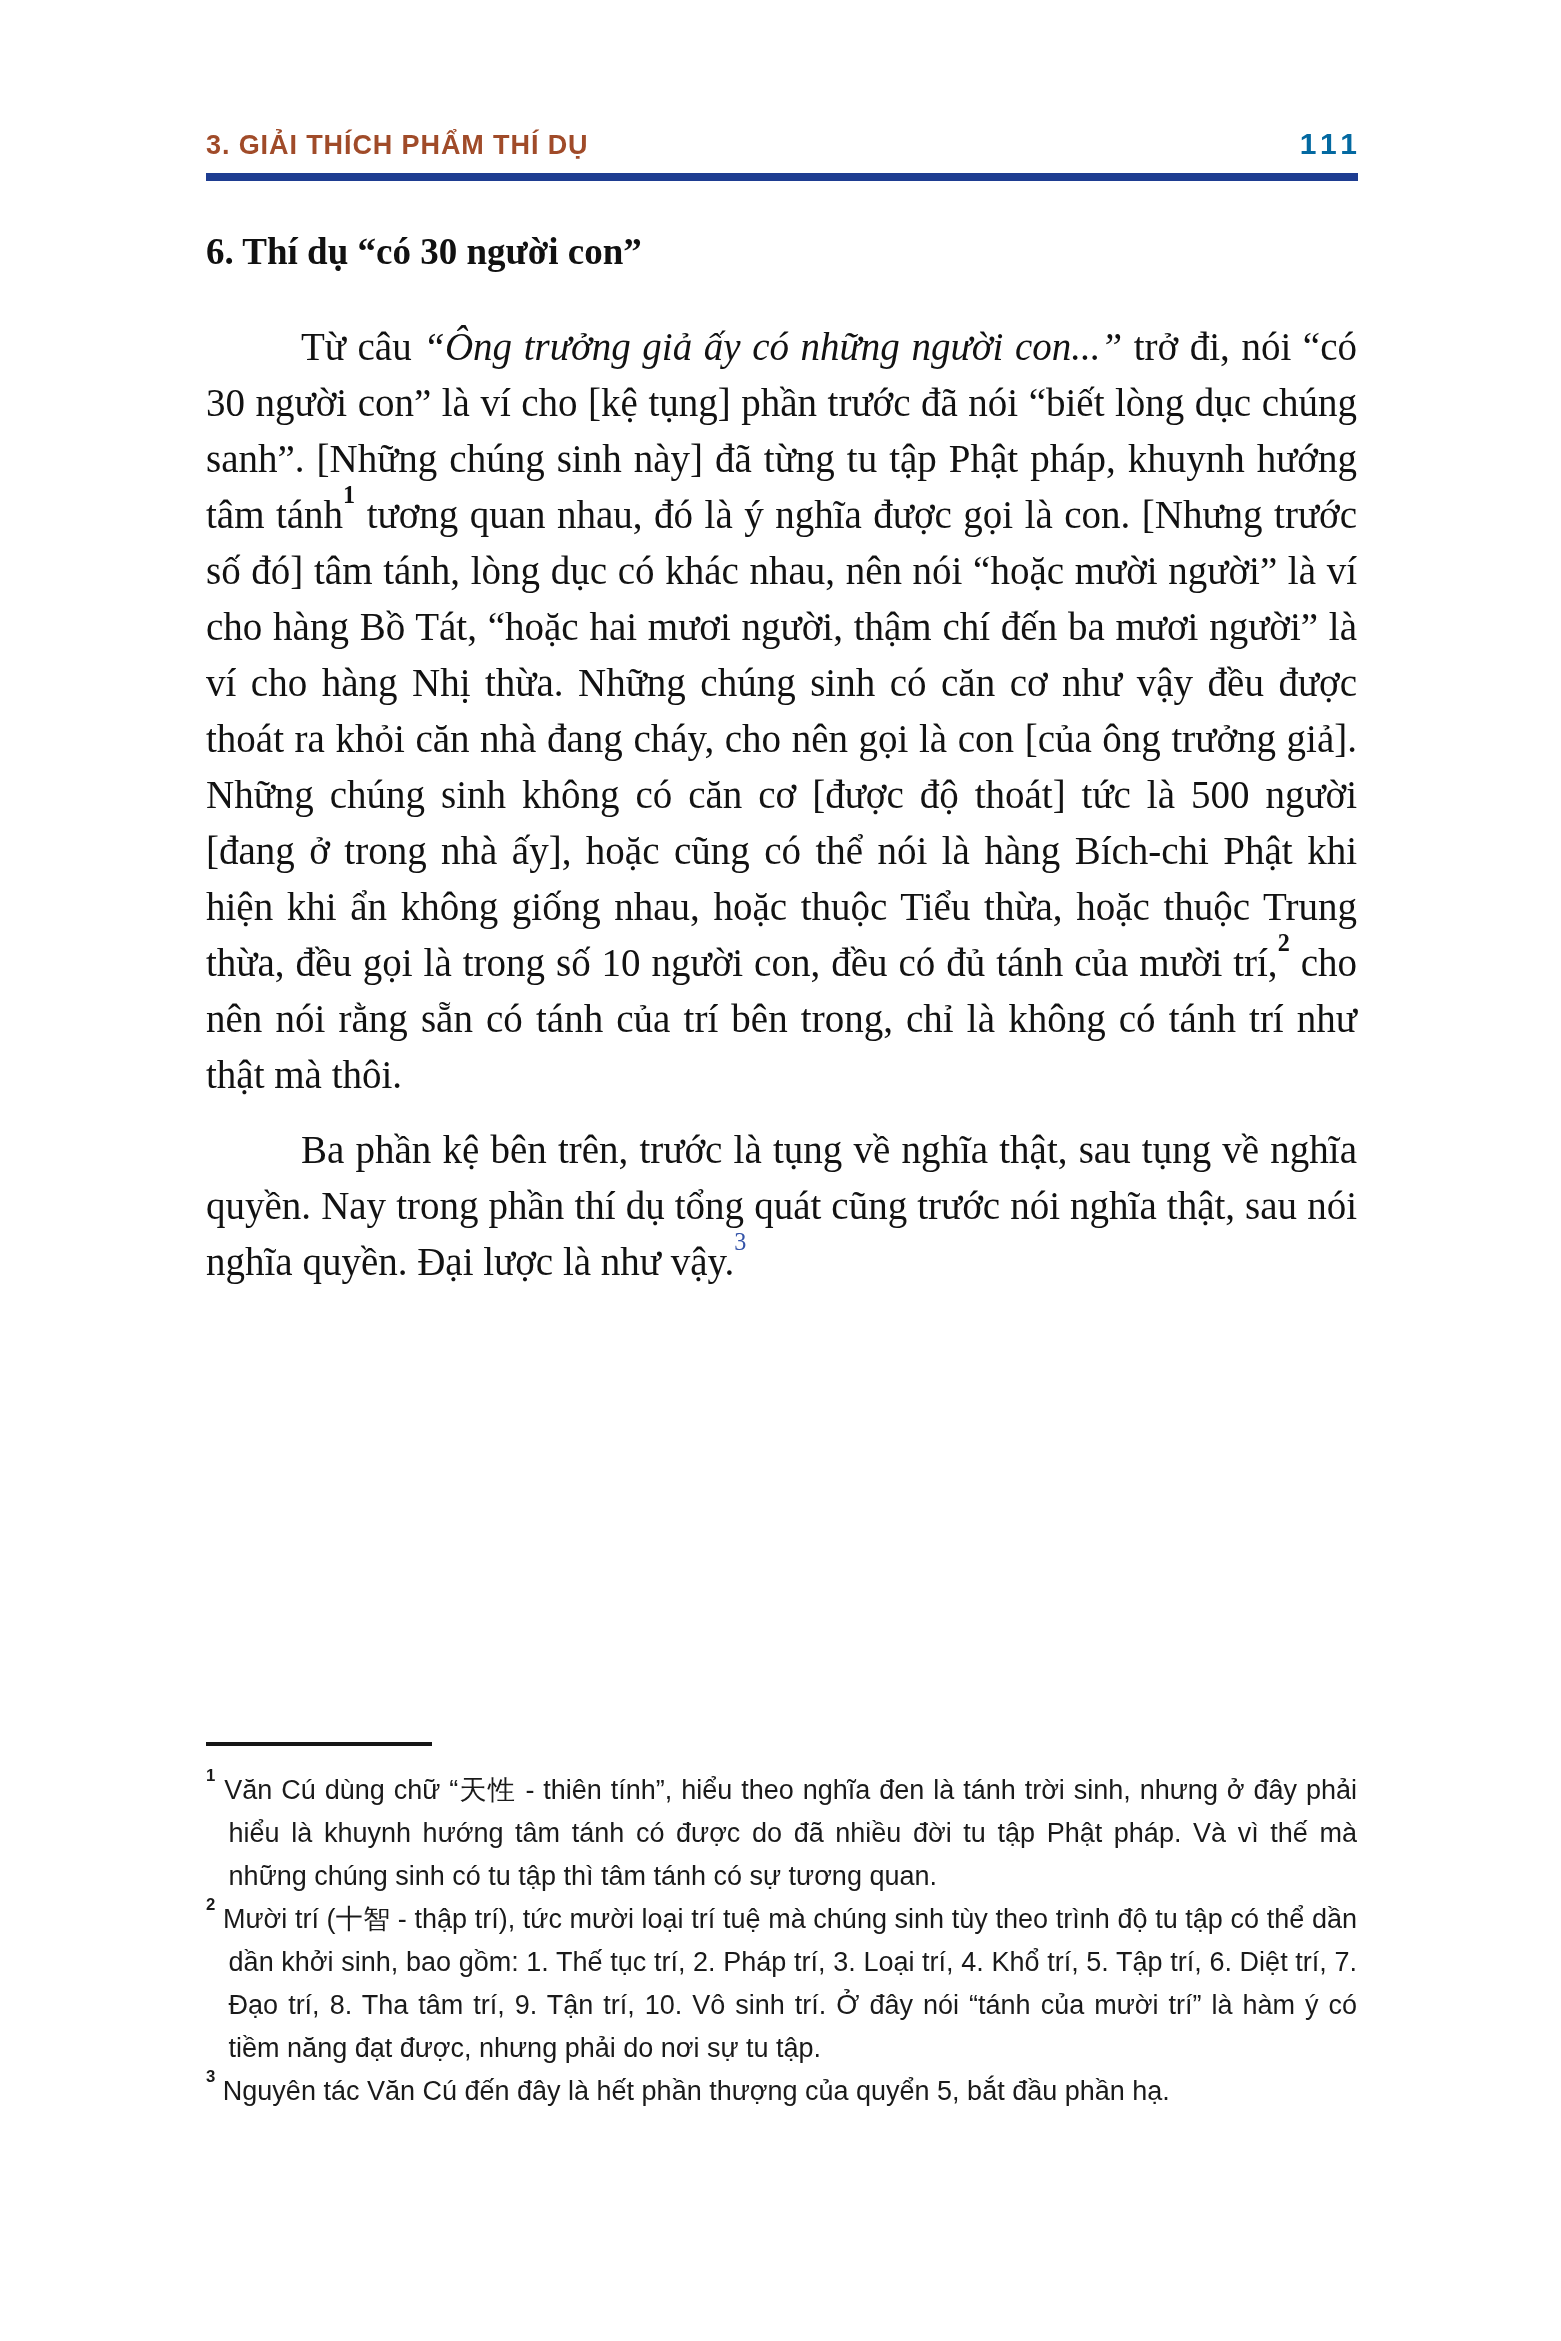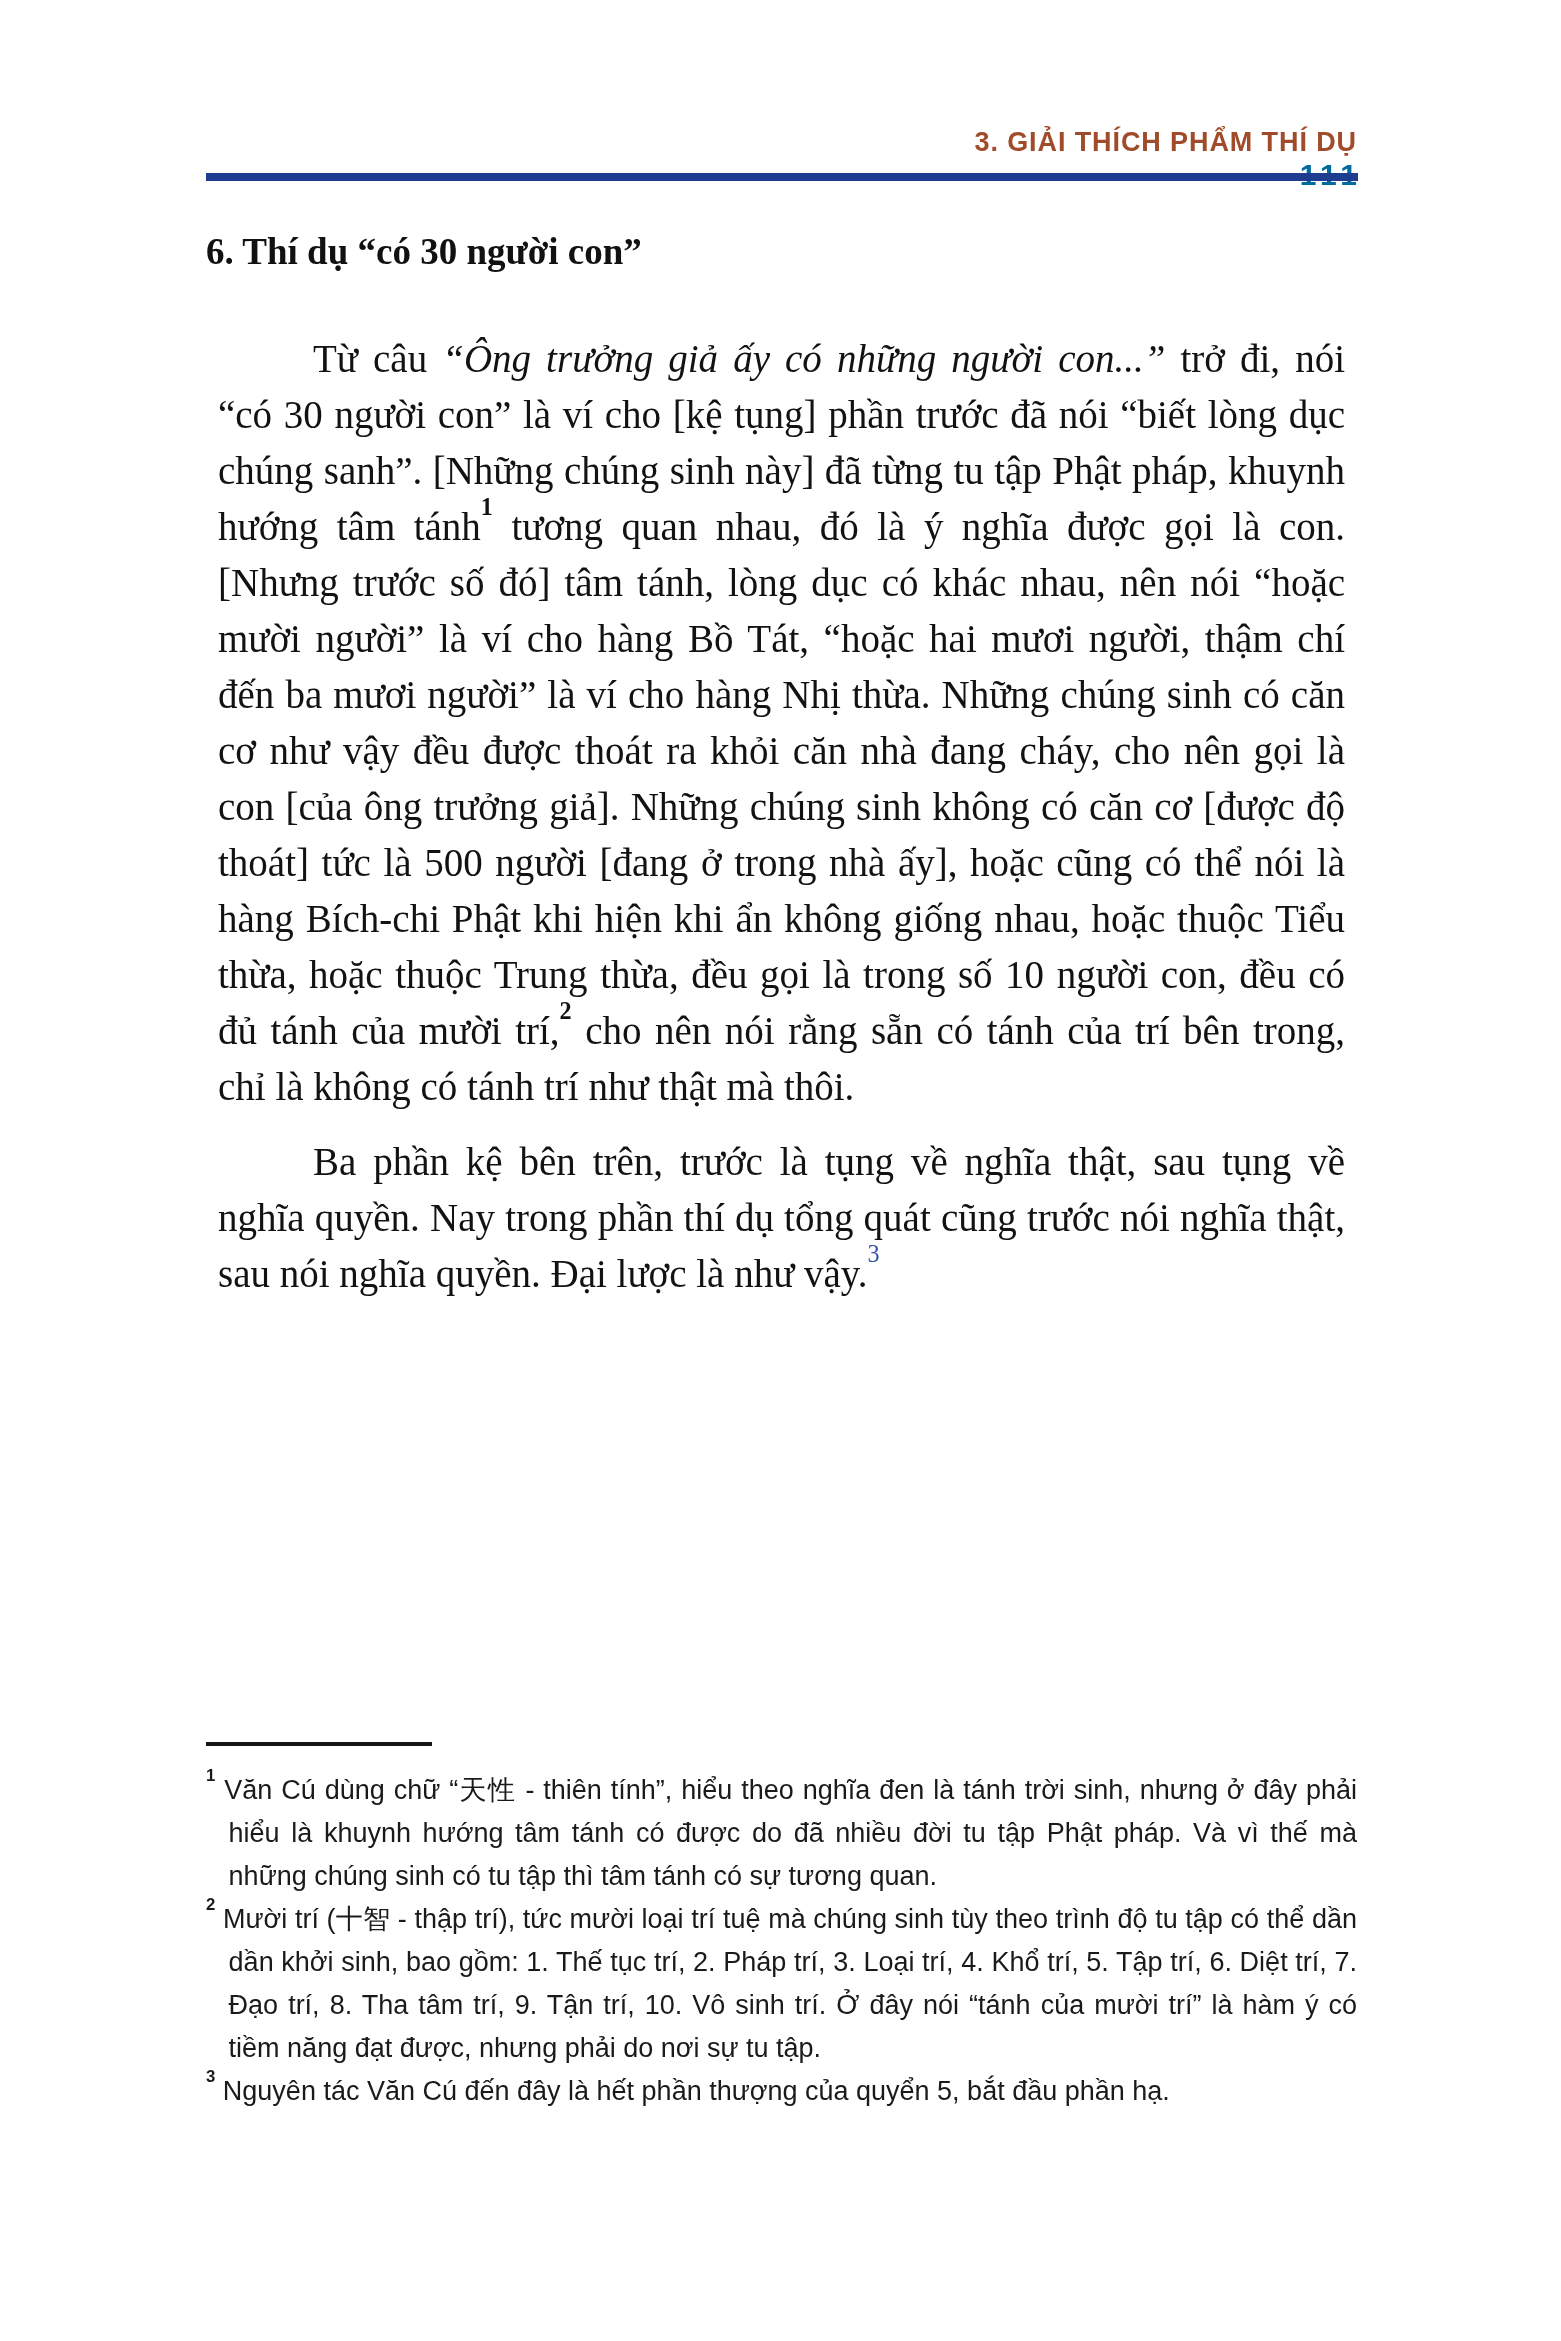--- a/index.html
+++ b/index.html
@@ -19,21 +19,20 @@
 
   
   .running-head {
     position: absolute;
     left: 206px;
     top: 127px;
     width: 1151px;
     display: flex;
     justify-content: space-between;
     align-items: flex-end;
-    flex-direction: column;
   }
   .rh-title {
     font-family: "Liberation Sans", sans-serif;
     font-weight: bold;
     font-size: 27px;
     letter-spacing: 0.9px;
     color: #a04b29;
   }
   .rh-page {
     font-family: "Liberation Sans", sans-serif;
@@ -67,21 +66,21 @@
   }
 
   
   .body-text {
     position: absolute;
     left: 206px;
     top: 319px;
     width: 1151px;
   }
   .para {
-    margin: 12px;
+    margin: 0;
     font-size: 39px;
     line-height: 56px;
     text-align: justify;
     color: #121212;
   }
   .para.indent { text-indent: 95px; }
   .para + .para { margin-top: 19px; }
   .italic { font-style: italic; }
   .fnref {
     font-weight: bold;

